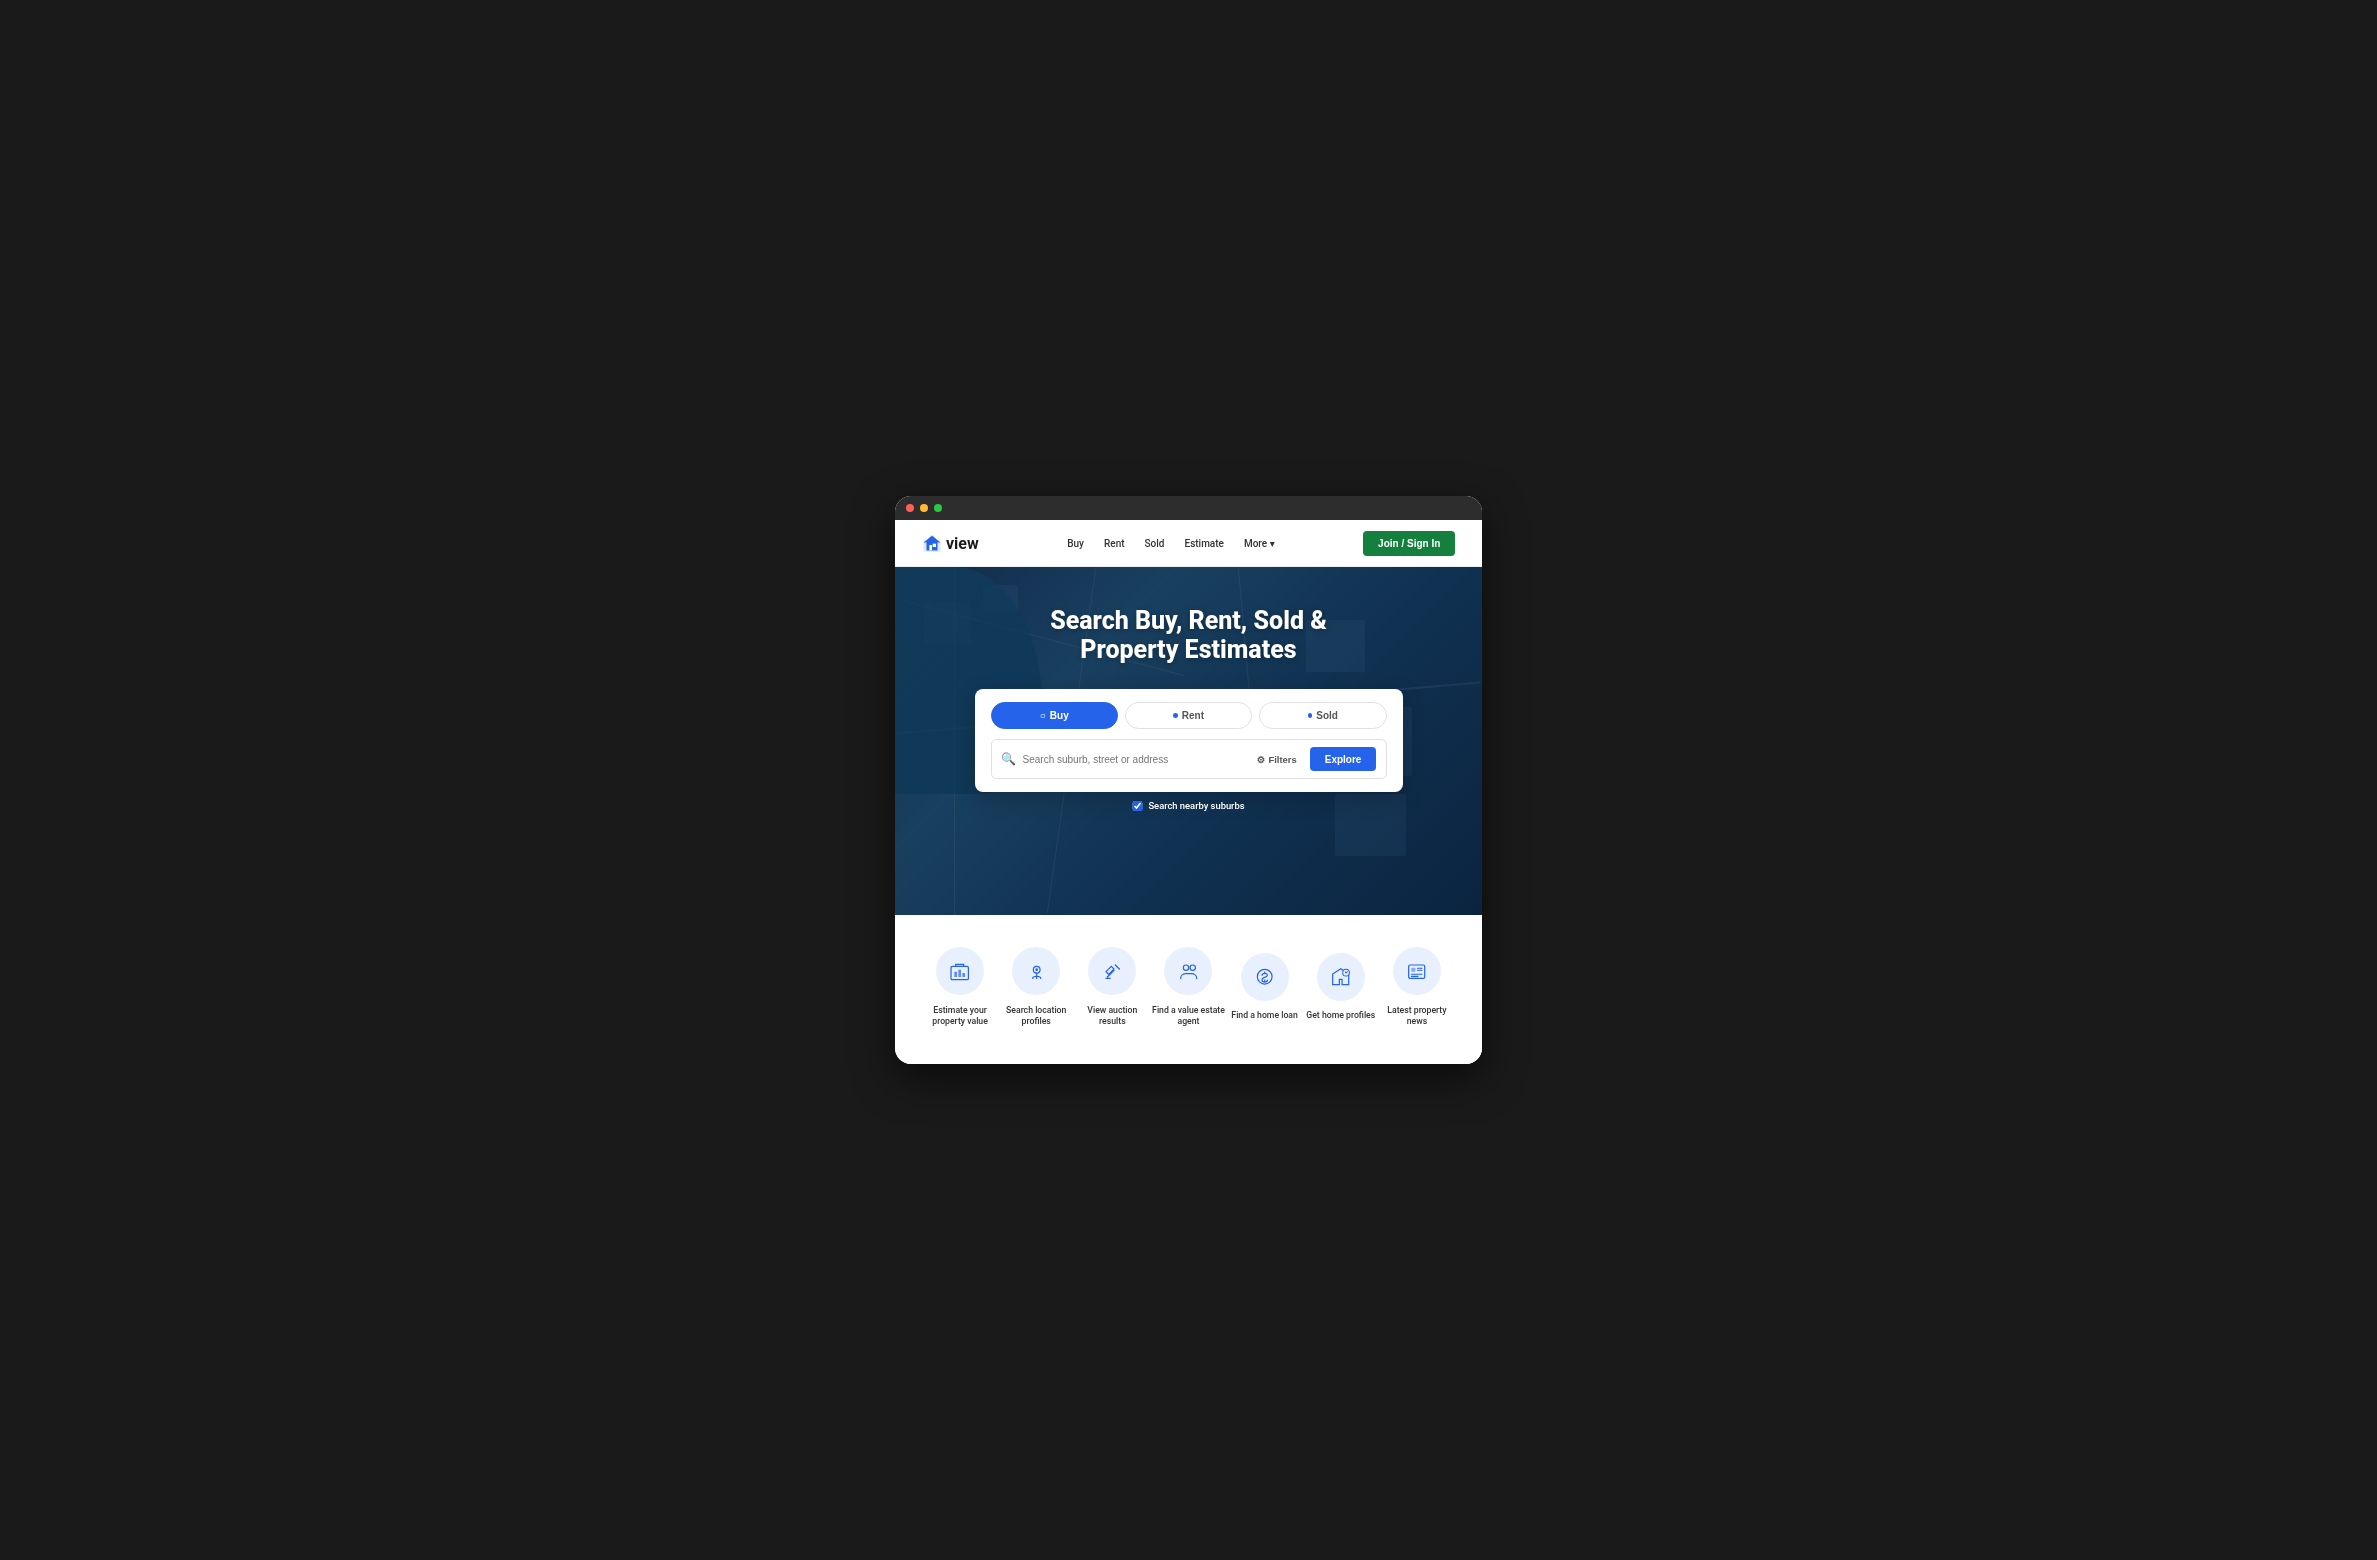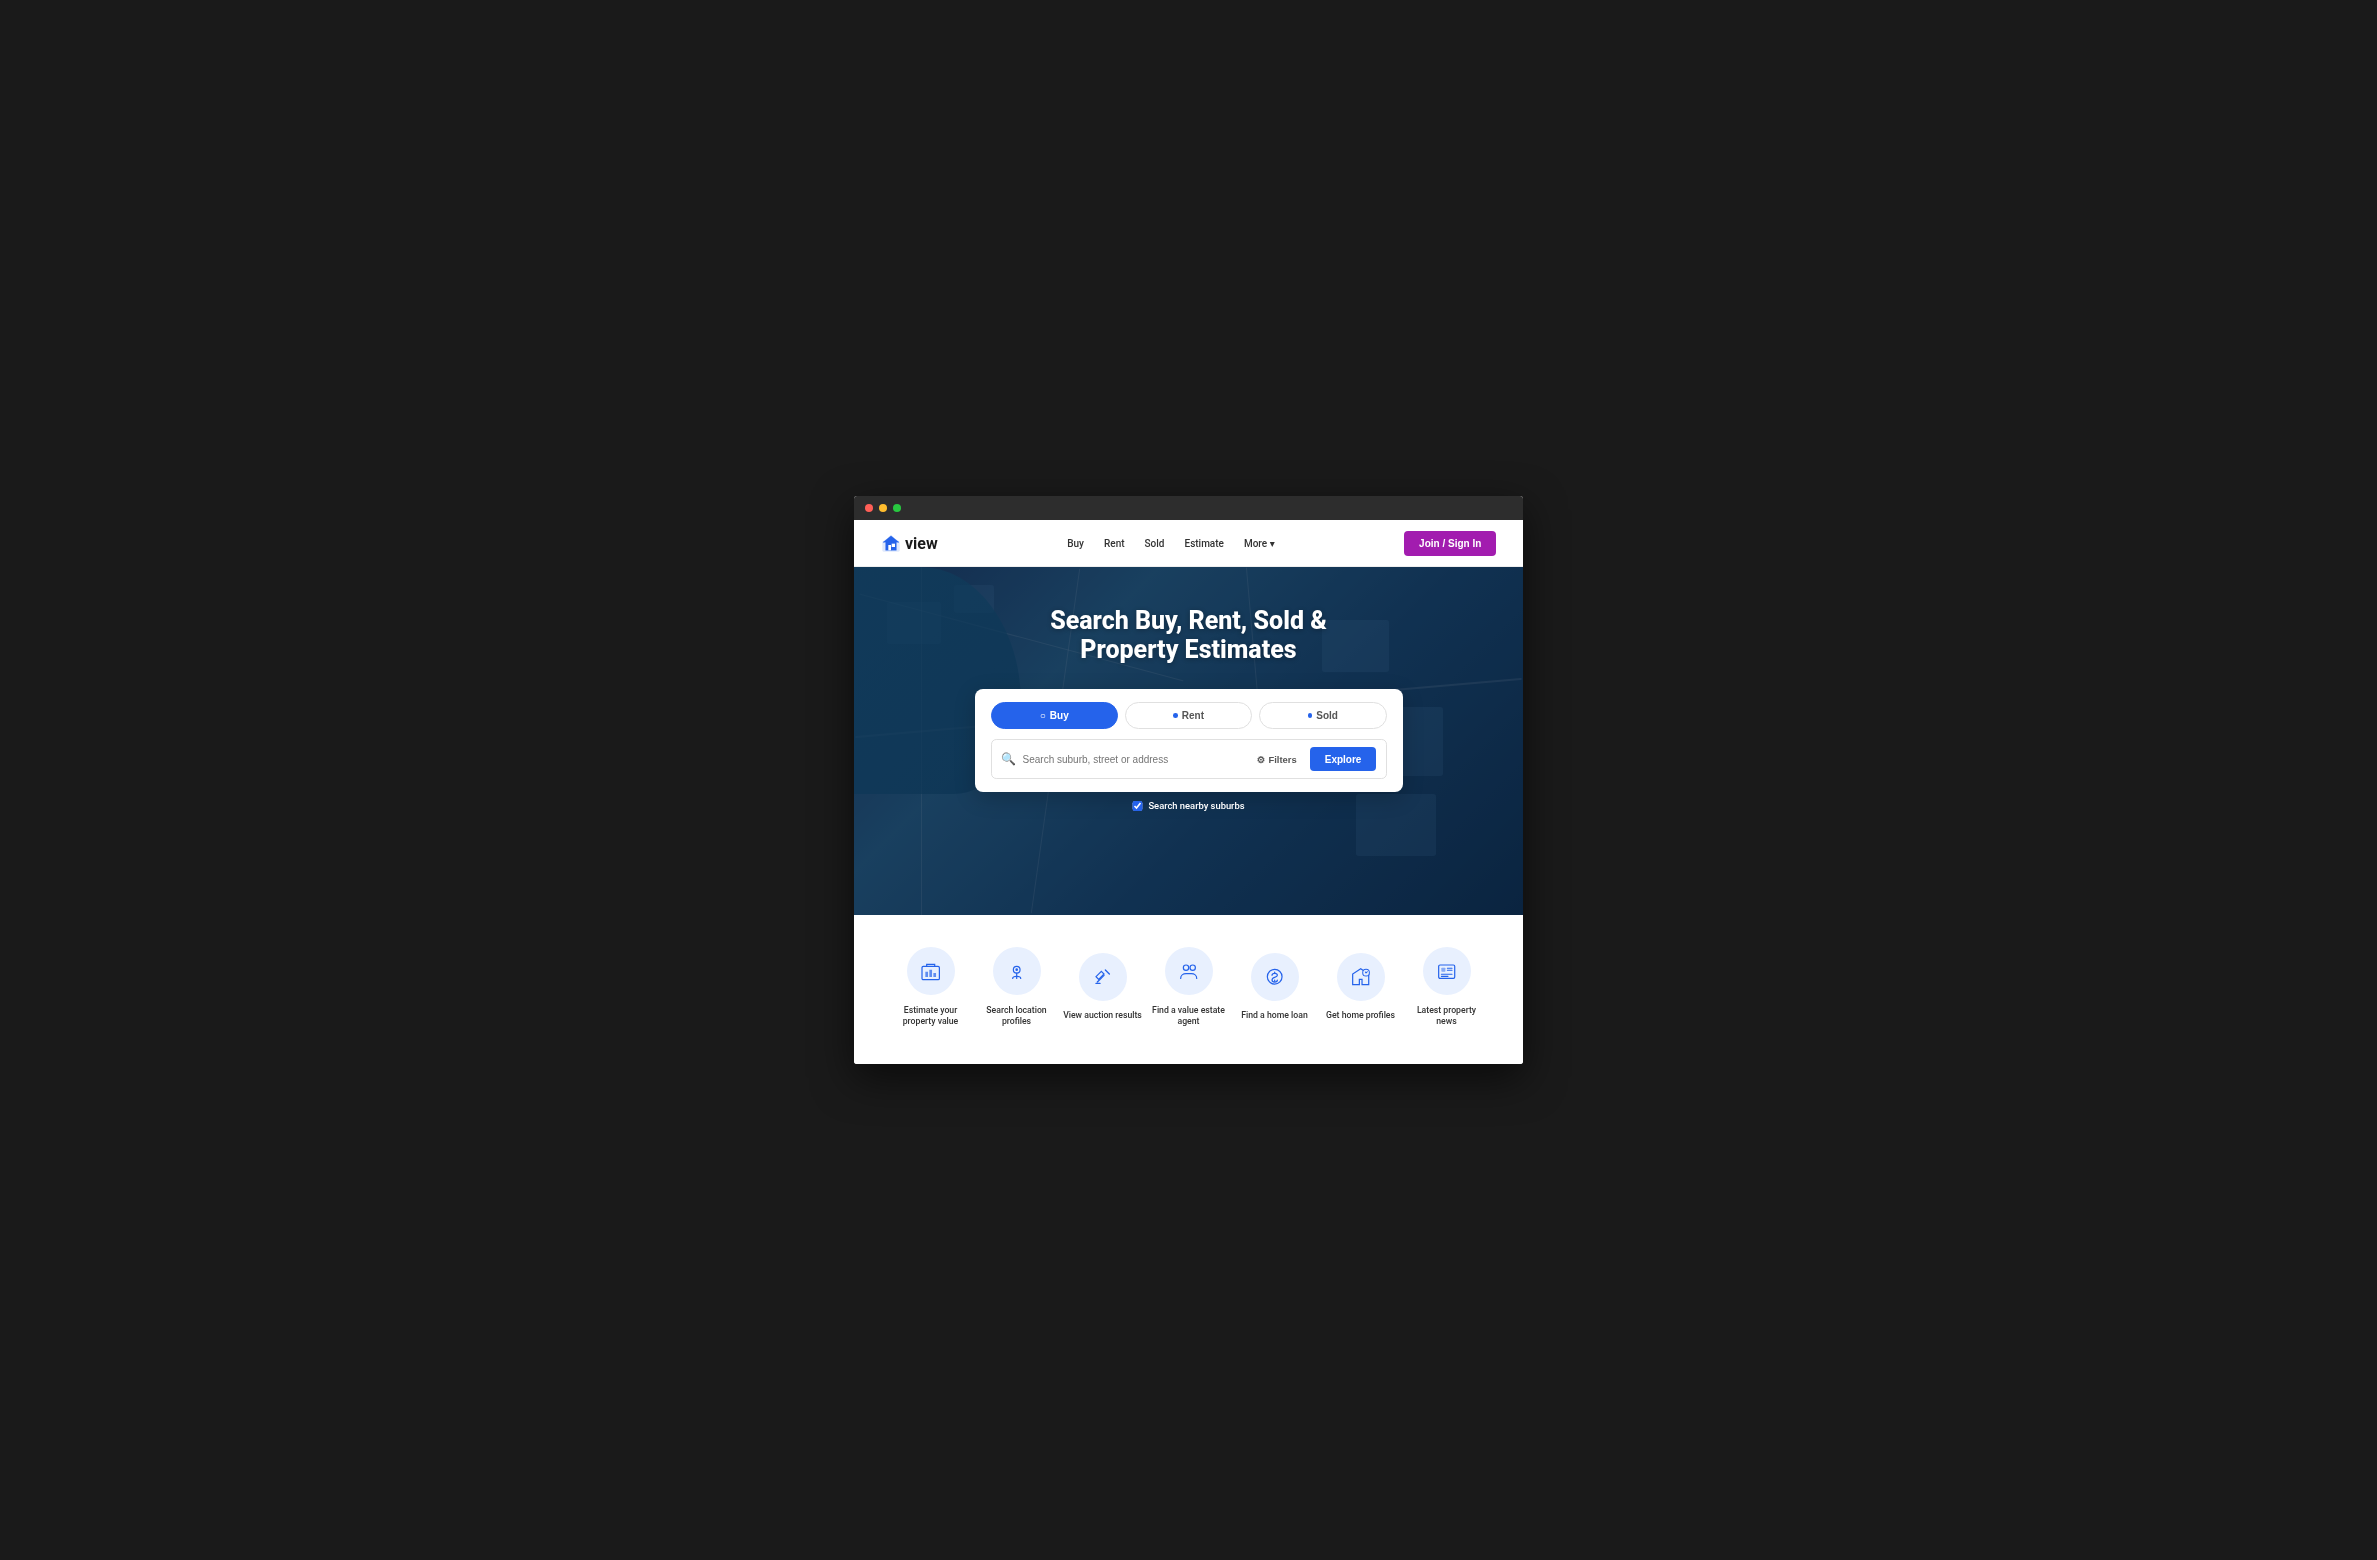--- a/index.html
+++ b/index.html
@@ -1,30 +1,30 @@
 <!DOCTYPE html>
 <html style="font-size:10.7px"><head>
   <meta charset="utf-8">
   <style>
     * { margin: 0; padding: 0; box-sizing: border-box; }
     body { font-family: -apple-system, BlinkMacSystemFont, 'Segoe UI', Roboto, sans-serif; background: #1a1a1a; display: flex; justify-content: center; align-items: center; min-height: 100vh; }
-    .browser-window { width: 669px; border-radius: 3px; overflow: hidden; box-shadow: 0 13.4px 40px rgba(0,0,0,0.6); background: #fff; }
+    .browser-window { width: 587px; border-radius: 16px; overflow: hidden; box-shadow: 0 13.4px 40px rgba(0,0,0,0.6); background: #fff; }
     .browser-chrome { background: #2d2d2d; padding: 8px 10.7px; display: flex; align-items: center; gap: 5.3px; }
     .browser-dot { width: 8.7px; height: 8.7px; border-radius: 50%; }
     .dot-red { background: #ff5f57; }
     .dot-yellow { background: #ffbd2e; }
     .dot-green { background: #28c840; }
     
     .navbar { background: #fff; padding: 0 27px; height: 47px; display: flex; align-items: center; justify-content: space-between; border-bottom: 0.7px solid #eee; }
     .logo { display: flex; align-items: center; gap: 4px; font-size: 17.4px; font-weight: 700; color: #1a1a1a; }
     .logo span { color: #2563eb; }
     .nav-links { display: flex; align-items: center; gap: 20px; }
     .nav-link { text-decoration: none; color: #333; font-size: 10px; font-weight: 500; cursor: pointer; }
     .more-link { display: flex; align-items: center; gap: 2.7px; }
-    .join-btn { background: #a21caf; color: #fff; border: none; padding: 6.7px 14.7px; border-radius: 4px; font-size: 10px; font-weight: 600; cursor: pointer; }
+    .join-btn { background: #15803d; color: #fff; border: none; padding: 6.7px 14.7px; border-radius: 4px; font-size: 10px; font-weight: 600; cursor: pointer; }
     
     .hero { position: relative; height: 348px; overflow: hidden; }
     .hero-bg { position: absolute; inset: 0; background: linear-gradient(135deg, #1e3a5f 0%, #2d6a8a 30%, #1a4a6b 60%, #0d2d45 100%); }
     .hero-overlay { position: absolute; inset: 0; background: rgba(10,30,60,0.55); }
     .hero-content { position: relative; z-index: 2; display: flex; flex-direction: column; align-items: center; padding-top: 40px; }
     .hero-title { color: #fff; font-size: 25px; font-weight: 800; text-align: center; line-height: 1.15; margin-bottom: 24px; text-shadow: 0 1.3px 5.3px rgba(0,0,0,0.3); }
     
     .search-box { background: #fff; border-radius: 8px; padding: 13.4px 16px; width: 428px; box-shadow: 0 5.3px 21.4px rgba(0,0,0,0.2); }
     .search-tabs { display: flex; gap: 6.7px; margin-bottom: 10.7px; }
     .tab-btn { flex: 1; padding: 6.7px; border-radius: 20px; border: 1px solid #e0e0e0; background: #fff; font-size: 10px; font-weight: 600; cursor: pointer; color: #555; display: flex; align-items: center; justify-content: center; gap: 4px; }

